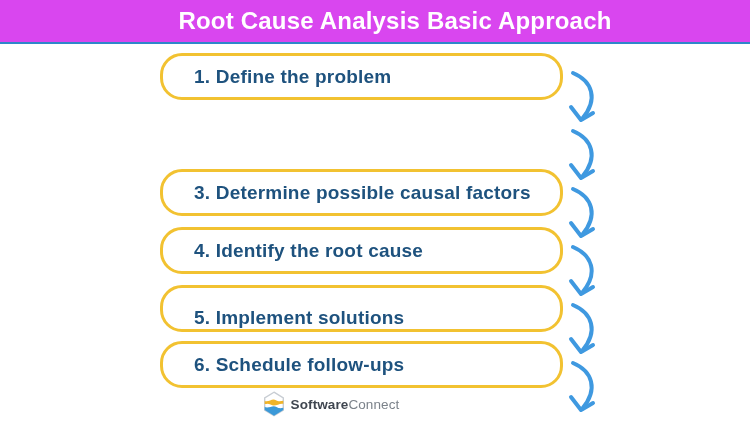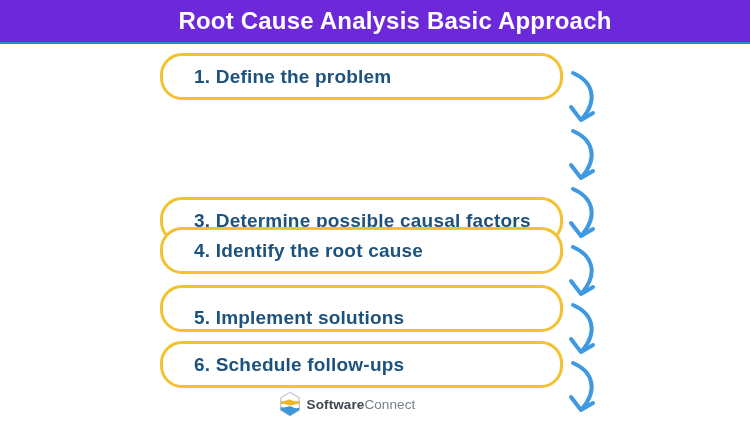--- a/index.html
+++ b/index.html
@@ -9,21 +9,21 @@
     height: 422px;
     background: #ffffff;
     overflow: hidden;
     font-family: "Liberation Sans", sans-serif;
   }
   .header-bar {
     position: absolute;
     top: 0; left: 0;
     width: 750px;
     height: 44px;
-    background: #6d28d9;
+    background: #d946ef;
     border-bottom: 2px solid #2f87c9;
     box-sizing: border-box;
     display: flex;
     align-items: center;
     justify-content: center;
     padding-left: 40px;
   }
   .header-title {
     color: #ffffff;
     font-size: 24px;
@@ -44,21 +44,21 @@
     padding-left: 31px;
   }
   .step-label {
     color: #1e527e;
     font-size: 19px;
     font-weight: 700;
     letter-spacing: 0.2px;
   }
   .s1 { top: 53px; }
   .s2 { top: 111px; }
-  .s3 { top: 169px; margin-top: 28px; }
+  .s3 { top: 169px; }
   .s4 { top: 227px; }
   .s5 { top: 285px; align-items: flex-end; }
   .s6 { top: 341px; }
   .flow-arrow {
     position: absolute;
     left: 566px;
     width: 40px;
     height: 56px;
   }
   .a1 { top: 70px; }
@@ -69,21 +69,20 @@
   .a6 { top: 360px; }
   .footer-brand {
     position: absolute;
     top: 391px;
     left: 0;
     width: 662px;
     display: flex;
     align-items: center;
     justify-content: center;
     gap: 6px;
-    padding-left: 16px;
   }
   .brand-text { font-size: 13.5px; letter-spacing: 0.1px; }
   .brand-primary { font-weight: 700; color: #3f4650; }
   .brand-secondary { font-weight: 400; color: #7b828a; }
 </style>
 </head>
 <body>
 
 <div class="canvas">
 

